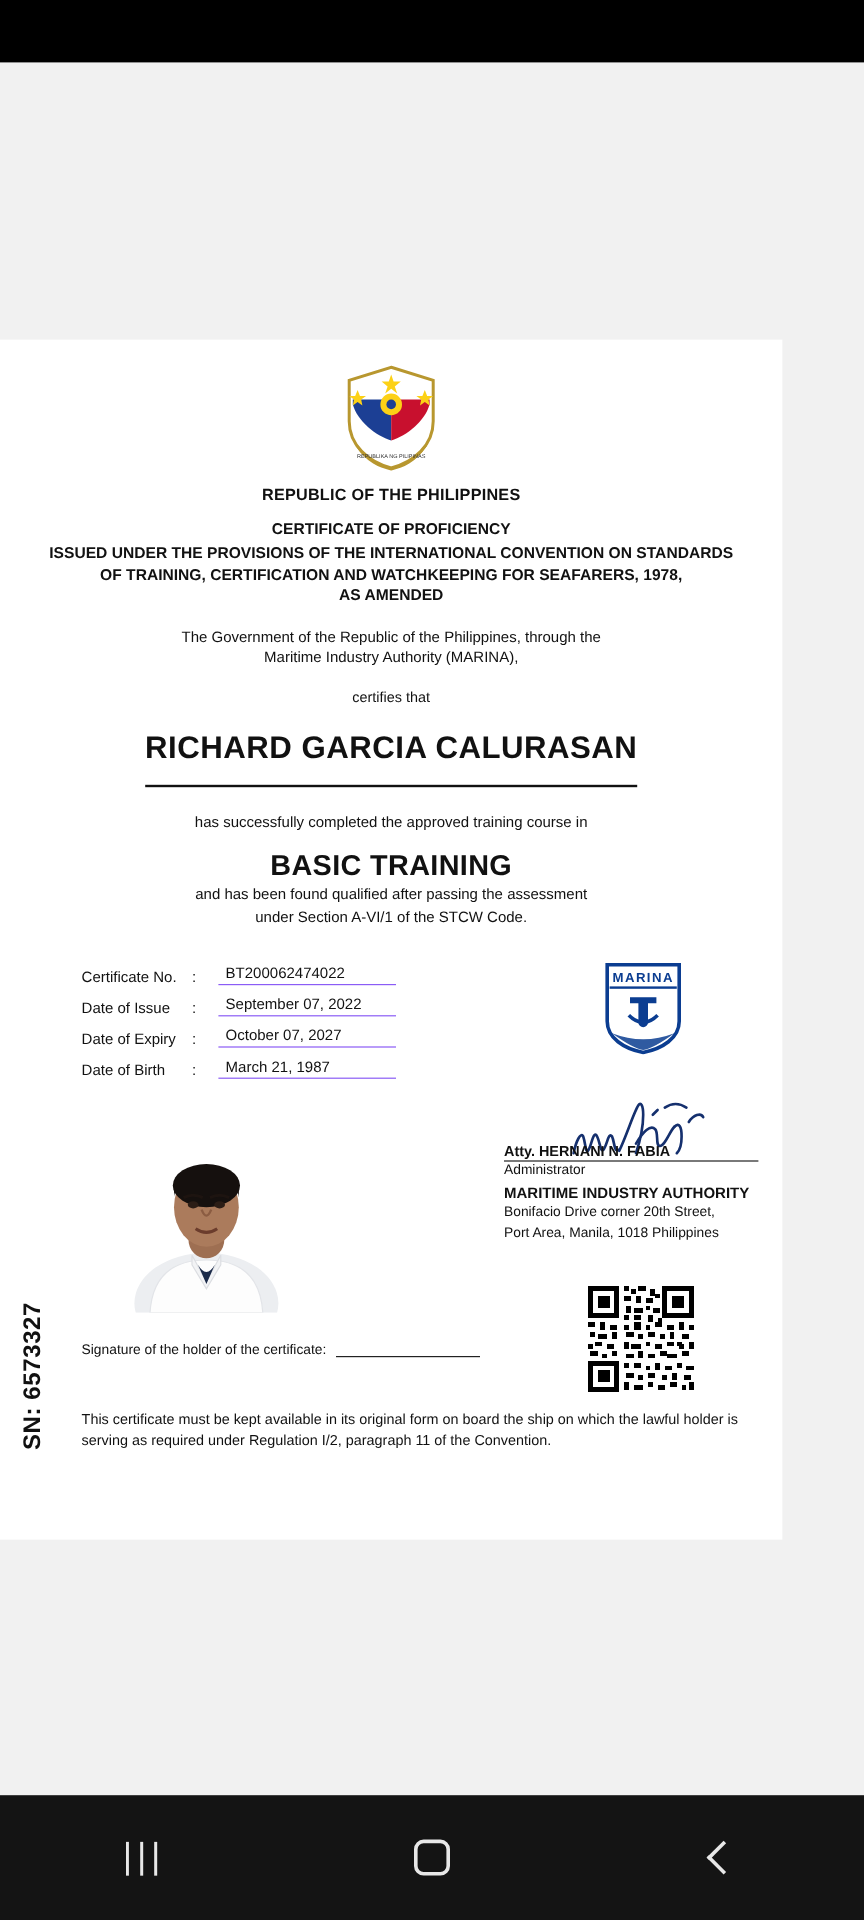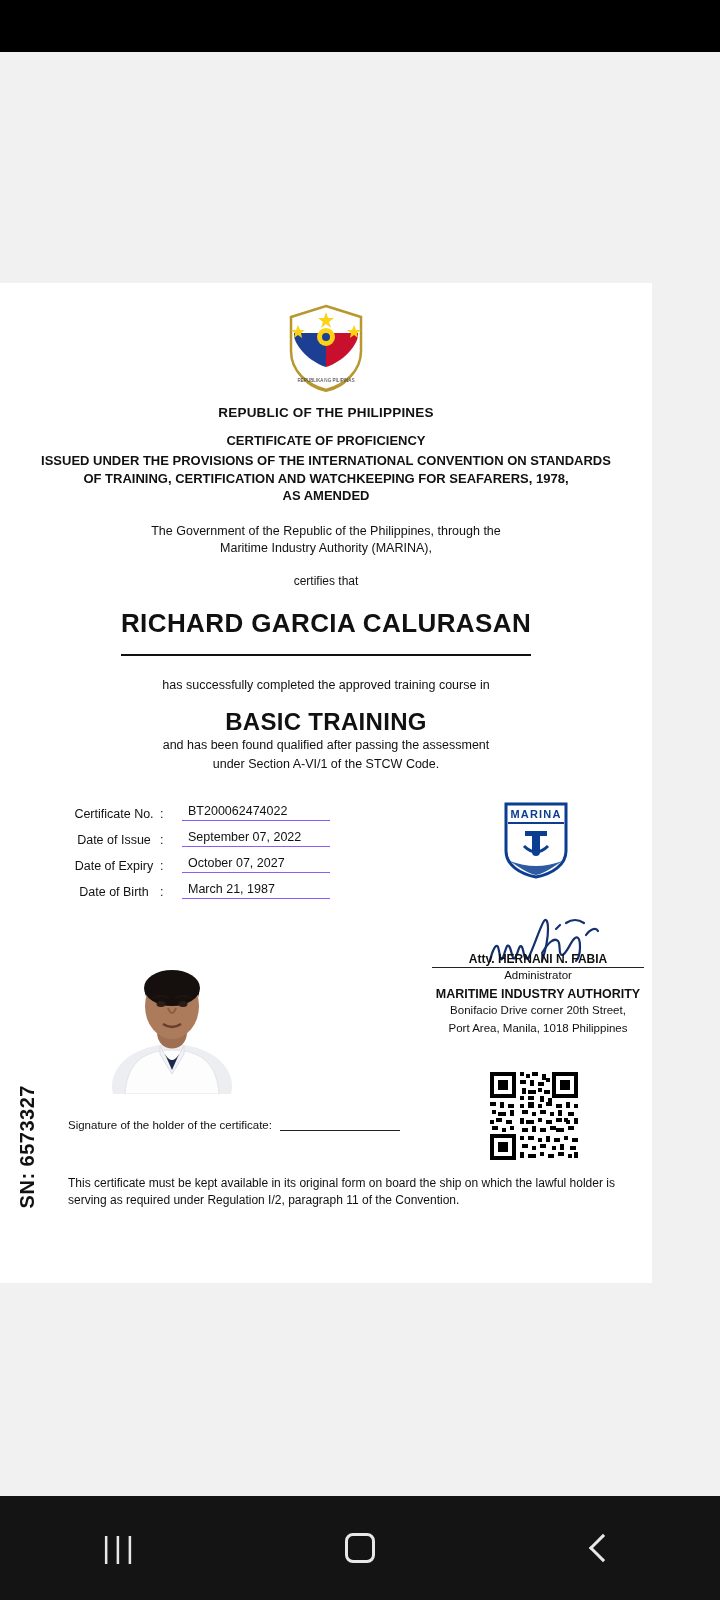--- a/index.html
+++ b/index.html
@@ -156,21 +156,21 @@
     left: 68px;
     top: 512px;
     font-size: 12.5px;
     color: #111;
   }
   .det-row {
     display: flex;
     align-items: flex-end;
     height: 26px;
   }
-  .det-label { width: 92px; text-align: center; }
+  .det-label { width: 92px; }
   .det-colon { width: 22px; }
   .det-value {
     min-width: 148px;
     border-bottom: 1px solid #8b5cf6;
     padding: 0 4px 2px 6px;
   }
 
   .marina-logo {
     position: absolute;
     left: 500px;
@@ -183,24 +183,24 @@
     position: absolute;
     left: 105px;
     top: 653px;
     width: 134px;
     height: 158px;
     overflow: hidden;
   }
 
   .sig-block {
     position: absolute;
-    left: 432px;
+    left: 420px;
     top: 630px;
     width: 212px;
-    text-align: center;
+    text-align: left;
   }
   .sig-svg { display: block; margin: 0 auto; }
   .sig-line {
     border-bottom: 1px solid #222;
     margin-top: -4px;
   }
   .sig-name {
     font-size: 12px;
     font-weight: bold;
     color: #111;

